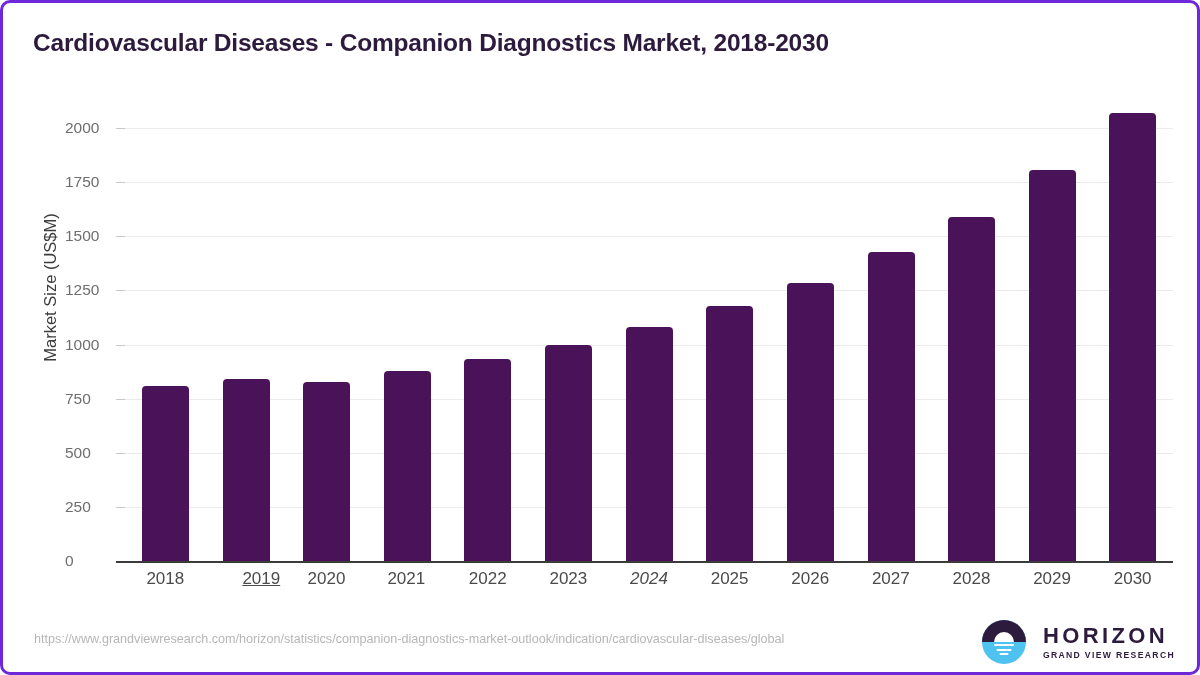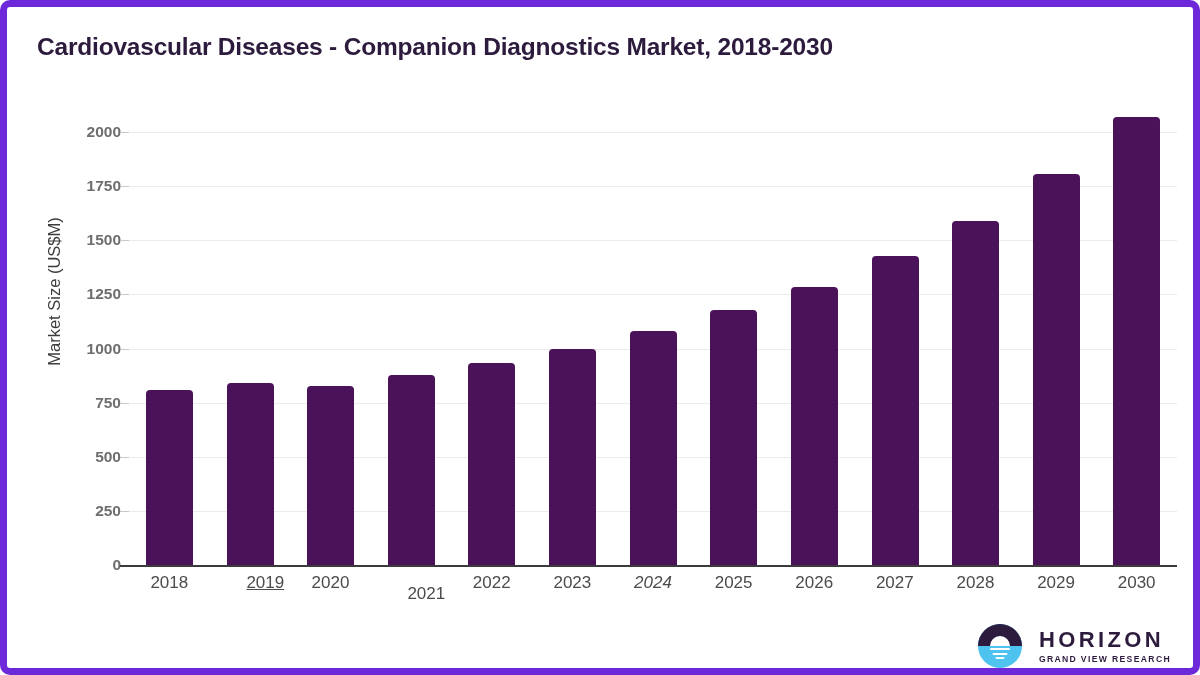--- a/index.html
+++ b/index.html
@@ -13,21 +13,21 @@
     font-family: "Liberation Sans", sans-serif;
     overflow: hidden;
   }
   .card {
     position: relative;
     box-sizing: border-box;
     width: 1200px;
     height: 675px;
     background: #ffffff;
     border-radius: 10px;
-    border: 7px solid #6d28d9;
+    border: 3px solid #6d28d9;
     overflow: hidden;
   }
 
   
   .chart-title {
     position: absolute;
     left: 30px;
     top: 26px;
     font-size: 24.5px;
     font-weight: bold;
@@ -64,26 +64,24 @@
     position: absolute;
     left: 62px;
     top: 125px;
     width: 52px;
     height: 433px;
   }
   .y-tick {
     position: absolute;
     right: 0;
     width: 52px;
-    text-align: right;
     font-size: 15.5px;
     color: #6e6e6e;
     transform: translateY(-50%);
     white-space: nowrap;
-    font-weight: bold;
   }
 
   
   .grid-area {
     position: absolute;
     left: 122px;
     top: 125px;
     width: 1048px;
     height: 433px;
   }
@@ -310,33 +308,34 @@
         </div>
         <div class="bar-slot" style="left: 967.385px;">
           <div class="bar" title="2030: 2070" style="height: 448.155px; background: rgb(74, 18, 89);"></div>
         </div>
       </div>
 
     <div class="x-ticks">
         <div class="x-tick" style="left: 0px;">2018</div>
         <div class="x-tick" style="left: 96px; text-decoration: underline;">2019</div>
         <div class="x-tick" style="left: 161.231px;">2020</div>
-        <div class="x-tick" style="left: 257px; margin-top: 11px;">2021</div>
+        <div class="x-tick" style="left: 241px;">2021</div>
         <div class="x-tick" style="left: 322.462px;">2022</div>
         <div class="x-tick" style="left: 403.077px;">2023</div>
         <div class="x-tick" style="left: 483.692px; font-style: italic;">2024</div>
         <div class="x-tick" style="left: 564.308px;">2025</div>
         <div class="x-tick" style="left: 644.923px;">2026</div>
         <div class="x-tick" style="left: 725.538px;">2027</div>
         <div class="x-tick" style="left: 806.154px;">2028</div>
         <div class="x-tick" style="left: 886.769px;">2029</div>
         <div class="x-tick" style="left: 967.385px;">2030</div>
       </div>
   </div>
 
+  <div class="footer-url">https://www.grandviewresearch.com/horizon/statistics/companion-diagnostics-market-outlook/indication/cardiovascular-diseases/global</div>
 
   <div class="logo">
     <div class="logo-mark">
       <div class="top-half"></div>
       <div class="sun"></div>
       <div class="ray ray1"></div>
       <div class="ray ray2"></div>
       <div class="ray ray3"></div>
     </div>
     <div class="logo-text">

